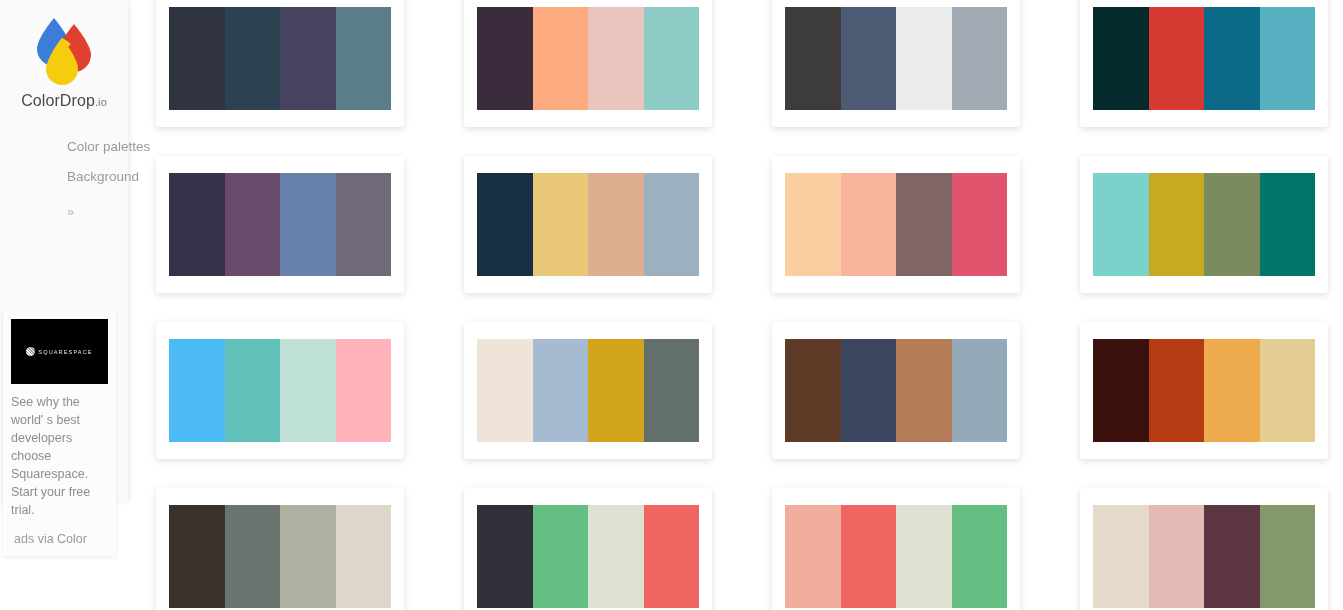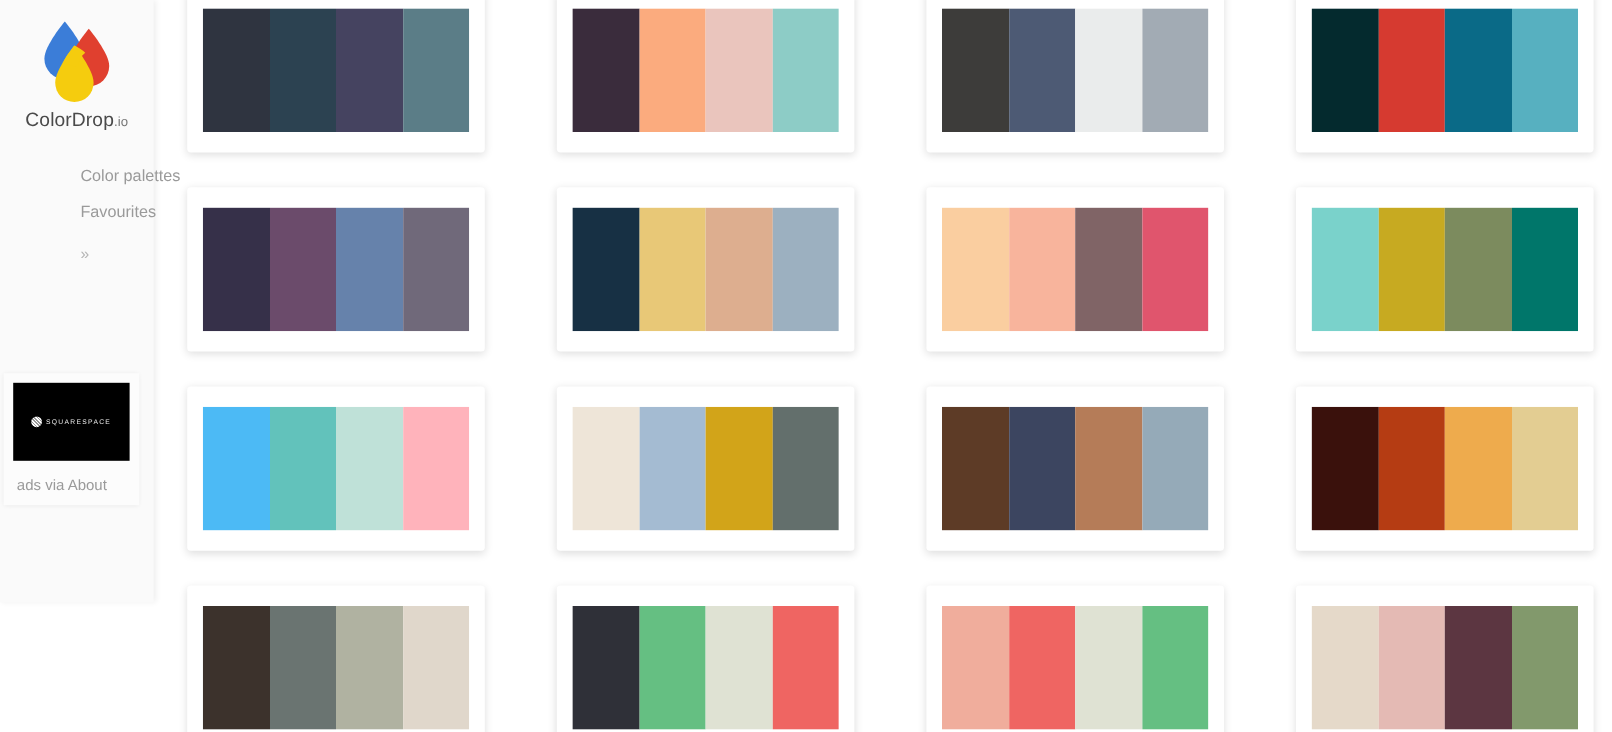--- a/index.html
+++ b/index.html
@@ -148,31 +148,32 @@
       <path d="M33 24 C33 24 28 30 24 37 A17 17 0 0 0 36 41.5 A16 16 0 0 1 42 30 C39 27 33 24 33 24 Z" fill="#f5cc0e"></path>
     </svg>
   </div>
 
   <div id="brand">
     <span>ColorDrop</span><span class="tld">.io</span>
   </div>
 
   <nav id="nav">
     <a class="nav-item">Color palettes</a>
-    <a class="nav-item">Favourites</a>
+    <a class="nav-item">Background</a>
     <div class="nav-gap"></div>
     <div id="nav-chevron">»</div>
   </nav>
 
   <div id="ad-card">
     <div id="ad-banner">
       <span id="ad-logo-glyph"></span>
       <span id="ad-brand">SQUARESPACE</span>
     </div>
-    <div id="ad-credit">ads via About</div>
+    <div id="ad-text">See why the world' s best developers choose Squarespace. Start your free trial.</div>
+    <div id="ad-credit">ads via Color</div>
   </div>
 
 </aside>
 
 <main id="main">
   <div id="grid">
       <div class="palette-card">
         <div class="swatch-strip">
           <div class="swatch" style="background: rgb(47, 52, 64);"></div>
           <div class="swatch" style="background: rgb(44, 66, 81);"></div>

